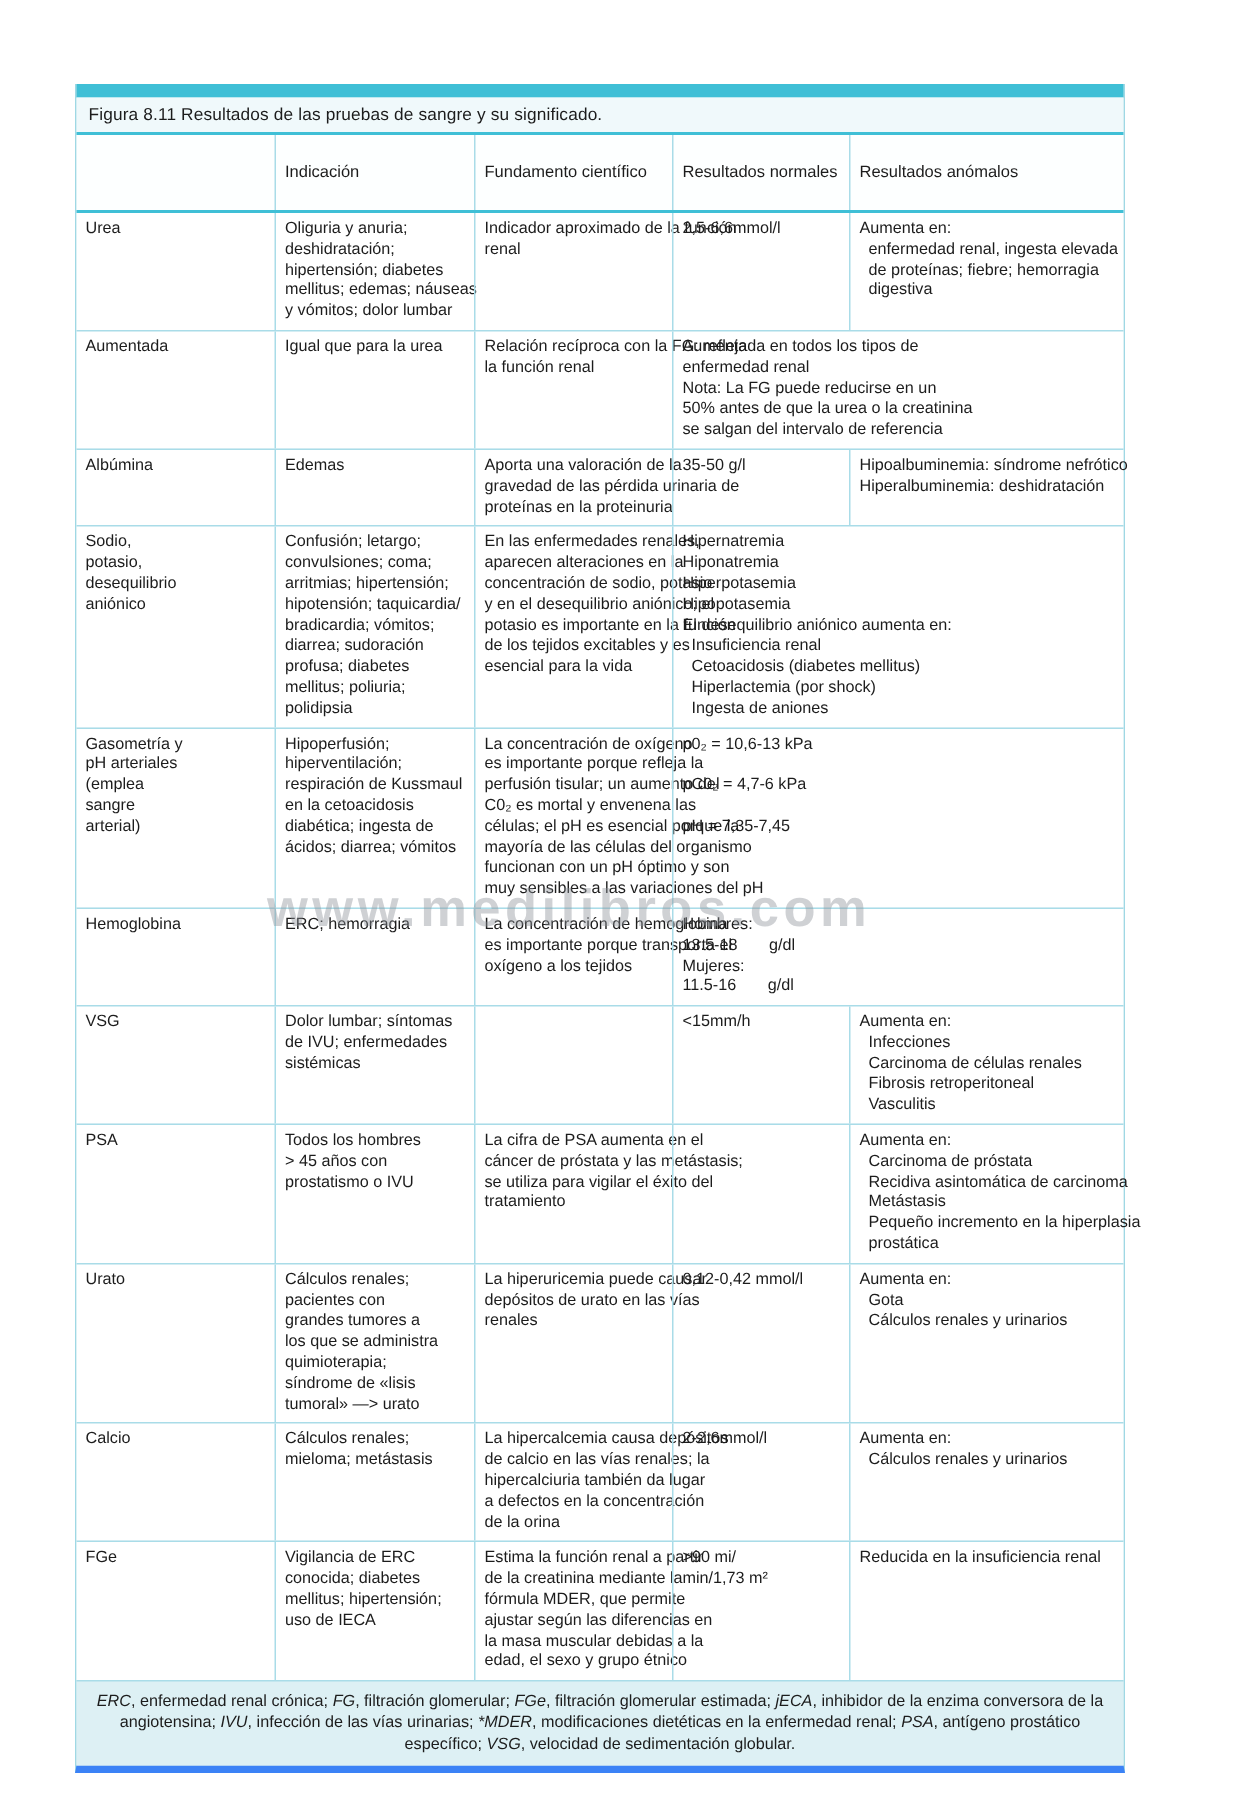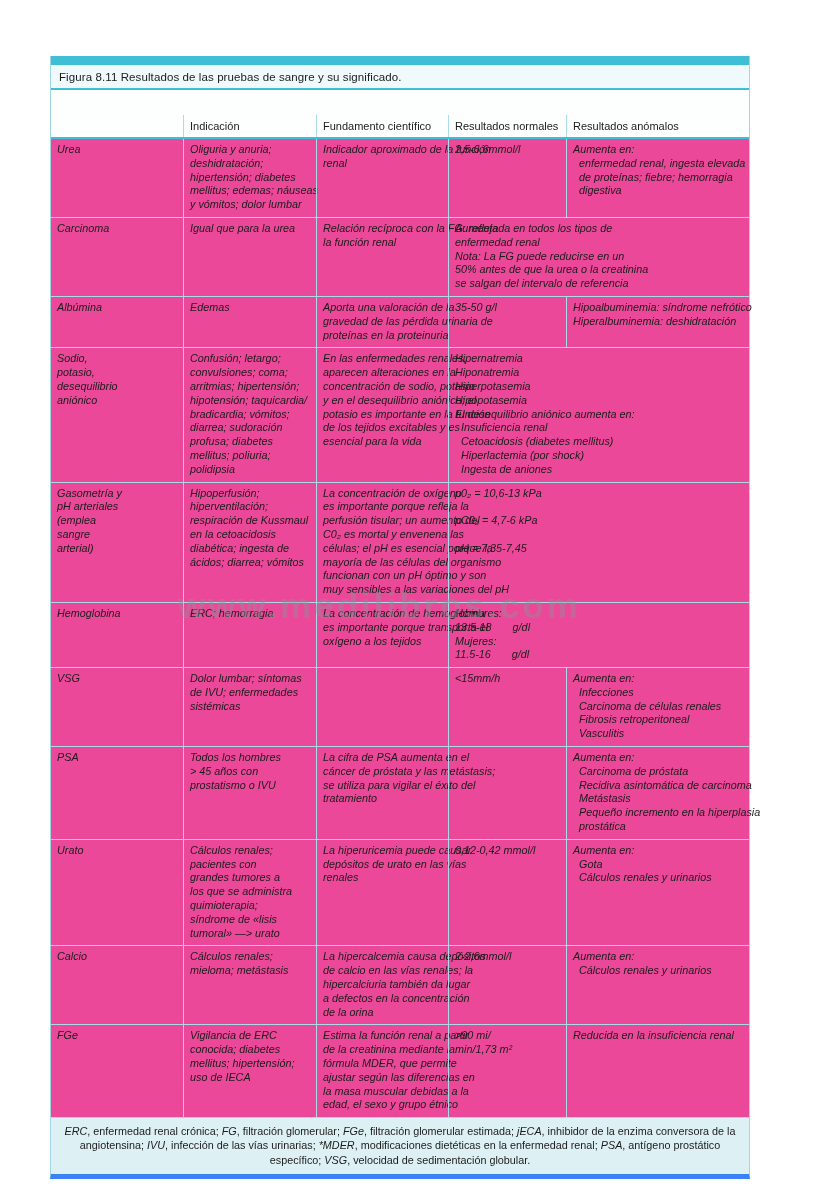--- a/index.html
+++ b/index.html
@@ -32,31 +32,29 @@
     padding: 6px 8px 5px 8px;
     letter-spacing: 0.1px;
   }
   .thead {
     display: grid;
     grid-template-columns: 132px 133px 132px 118px auto;
     background: #fdffff;
     border-bottom: 2px solid #3fbfd6;
   }
   .thead .hc {
-    padding: 5px 6px;
+    padding: 19px 6px;
     font-size: 11px;
     box-sizing: border-box;
-    margin-top: 25px;
   }
   .thead .hc + .hc { border-left: 1px solid #a9dce8; }
   .trow {
     display: grid;
     grid-template-columns: 132px 133px 132px 118px auto;
-    background: #ec4899;
-    font-style: italic;
+    background: #ffffff;
   }
   .trow + .trow { border-top: 1px solid #a9dce8; }
   .c {
     padding: 4px 5px 5px 6px;
     font-size: 10.8px;
     line-height: 13.8px;
     white-space: pre;
     overflow: visible;
     box-sizing: border-box;
   }
@@ -108,21 +106,21 @@
     <div class="c">Indicador aproximado de la función
 renal</div>
     <div class="c">2,5-6,6mmol/l</div>
     <div class="c">Aumenta en:
   enfermedad renal, ingesta elevada
   de proteínas; fiebre; hemorragia
   digestiva</div>
   </div>
 
   <div class="trow">
-    <div class="c">Carcinoma</div>
+    <div class="c">Aumentada</div>
     <div class="c">Igual que para la urea</div>
     <div class="c">Relación recíproca con la FG: refleja
 la función renal</div>
     <div class="c">Aumentada en todos los tipos de
 enfermedad renal
 Nota: La FG puede reducirse en un
 50% antes de que la urea o la creatinina
 se salgan del intervalo de referencia</div>
   </div>
 

